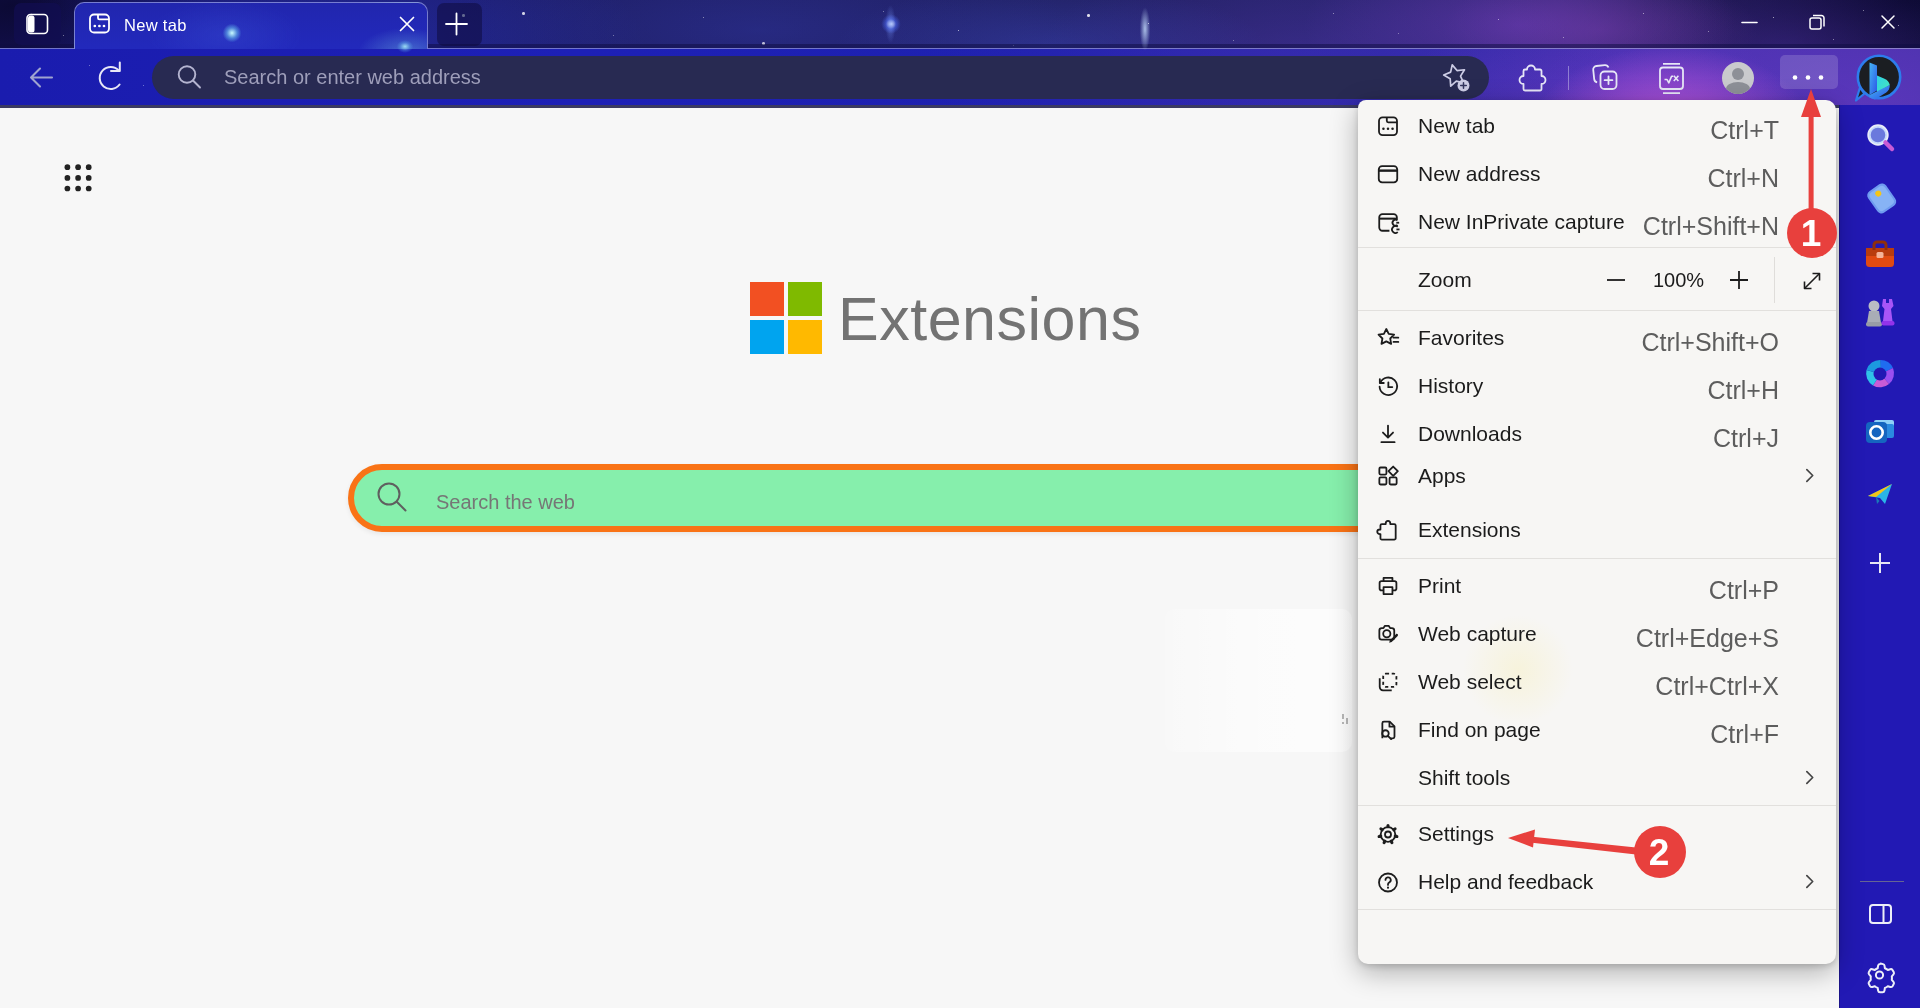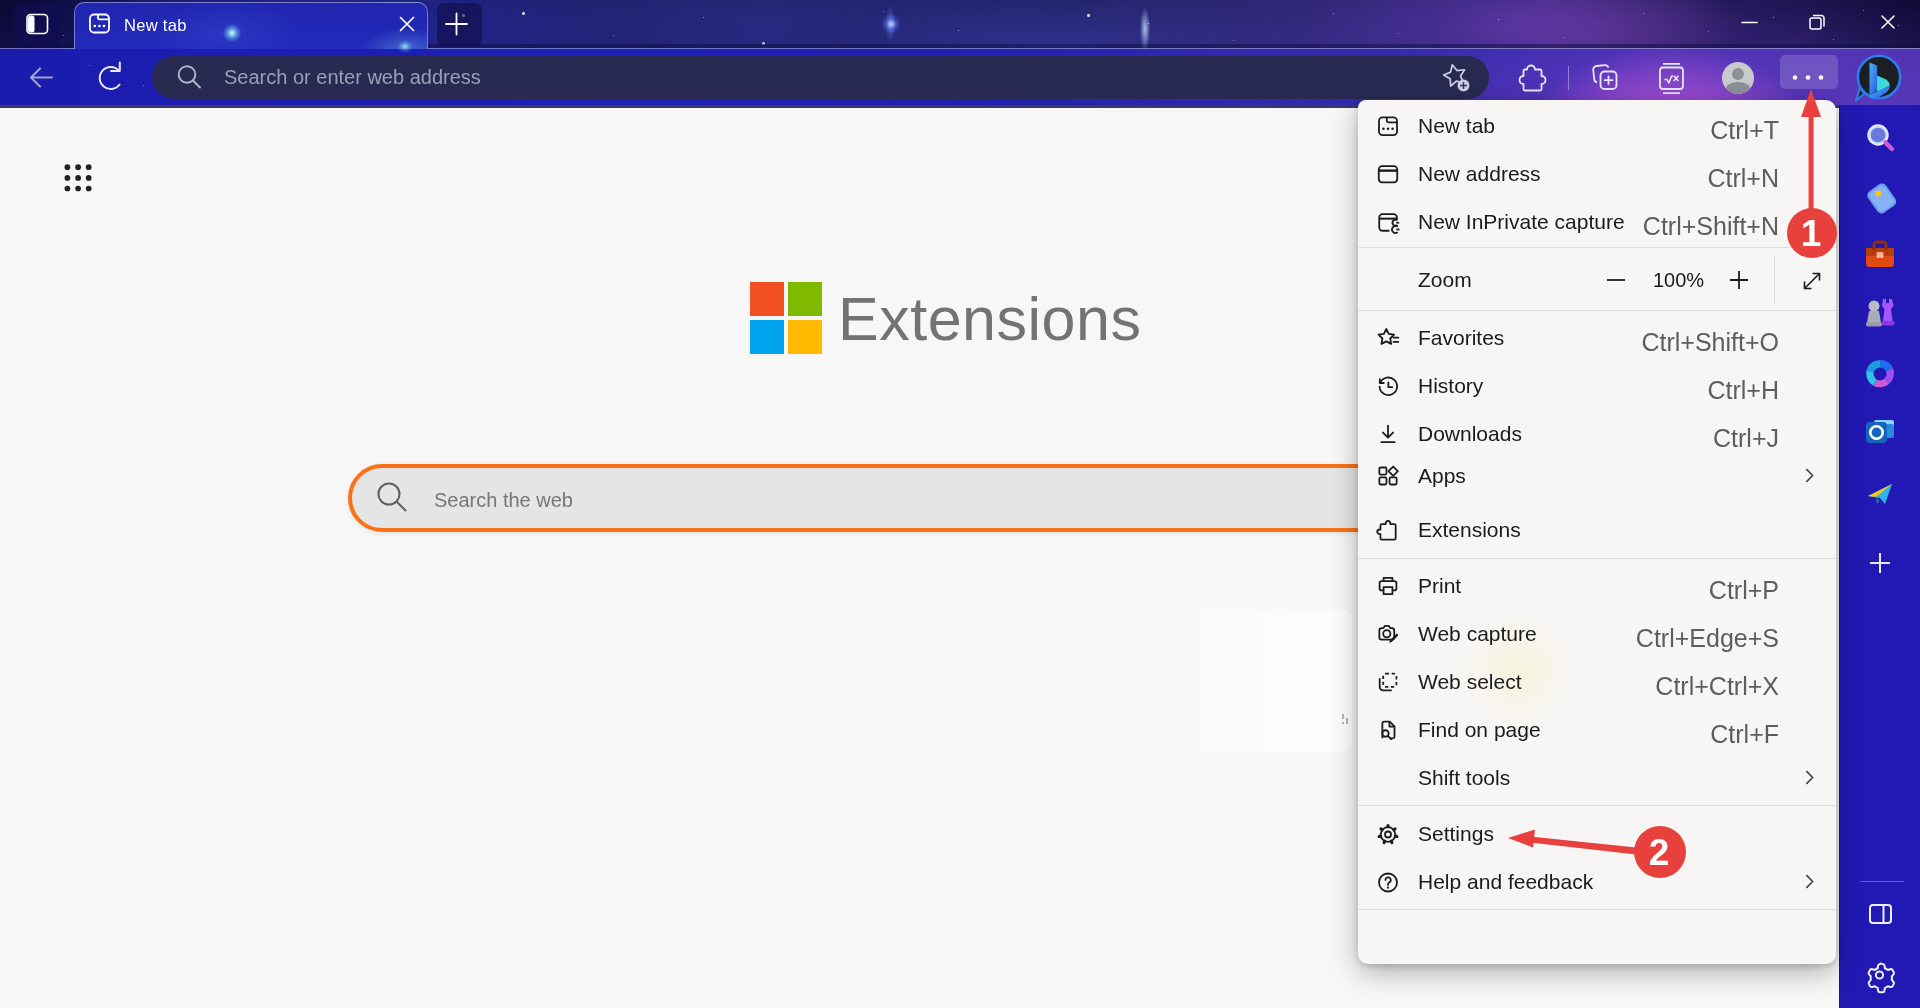--- a/index.html
+++ b/index.html
@@ -74,22 +74,22 @@
   #avatar .body { position:absolute; left:4px; top:20px; width:24px; height:14px; border-radius:50% 50% 0 0; background:#8d9097; }
   .tsep { position:absolute; left:1568px; top:66px; width:1px; height:24px; background:rgba(220,220,245,0.45); }
 
   
   #page { position:absolute; left:0; top:105px; width:1839px; height:903px; background:#f7f7f7; }
   #pagetopline { position:absolute; left:0; top:105px; width:1920px; height:2.5px; background:#3a3a62; }
   #appdots { position:absolute; left:64px; top:57px; width:28px; height:28px; }
   #mslogo { position:absolute; left:750px; top:177px; width:72px; height:72px; }
   #mslogo div { position:absolute; width:34px; height:34px; }
   #mstext { position:absolute; left:838px; top:179px; font-size:61px; color:#737373; font-weight:400; letter-spacing:0.5px; }
-  #searchpill { position:absolute; left:348px; top:359px; width:1142px; height:68px; border-radius:34px; background:#e5e5e5;
-    border:4px solid #f97316; box-shadow:0 2px 5px rgba(0,0,0,0.07); }
+  #searchpill { position:absolute; left:348px; top:359px; width:1142px; height:68px; border-radius:34px; background:#86efac;
+    border:6px solid #f97316; box-shadow:0 2px 5px rgba(0,0,0,0.07); }
   #searchpill .ph { position:absolute; left:82px; top:21px; font-size:20px; color:#767676; }
   #faintcard { position:absolute; left:1165px; top:504px; width:187px; height:143px; border-radius:10px; background:linear-gradient(90deg, rgba(255,255,255,0.15), rgba(255,255,255,0.55) 45%, rgba(255,255,255,0.7)); }
 
   
   #sidebar { position:absolute; left:1839px; top:105px; width:81px; height:903px; background:#2219b4; border-left:1px solid rgba(20,15,95,0.5); }
   #sbdiv { position:absolute; left:20px; top:776px; width:44px; height:1px; background:rgba(120,120,140,0.8); }
 
   
   #menu { position:absolute; left:1358px; top:100px; width:478px; height:864px; background:#f7f6f4; z-index:20;
     border-radius:8px 10px 10px 10px; box-shadow:0 8px 28px rgba(0,0,0,0.3), 0 2px 6px rgba(0,0,0,0.15);

